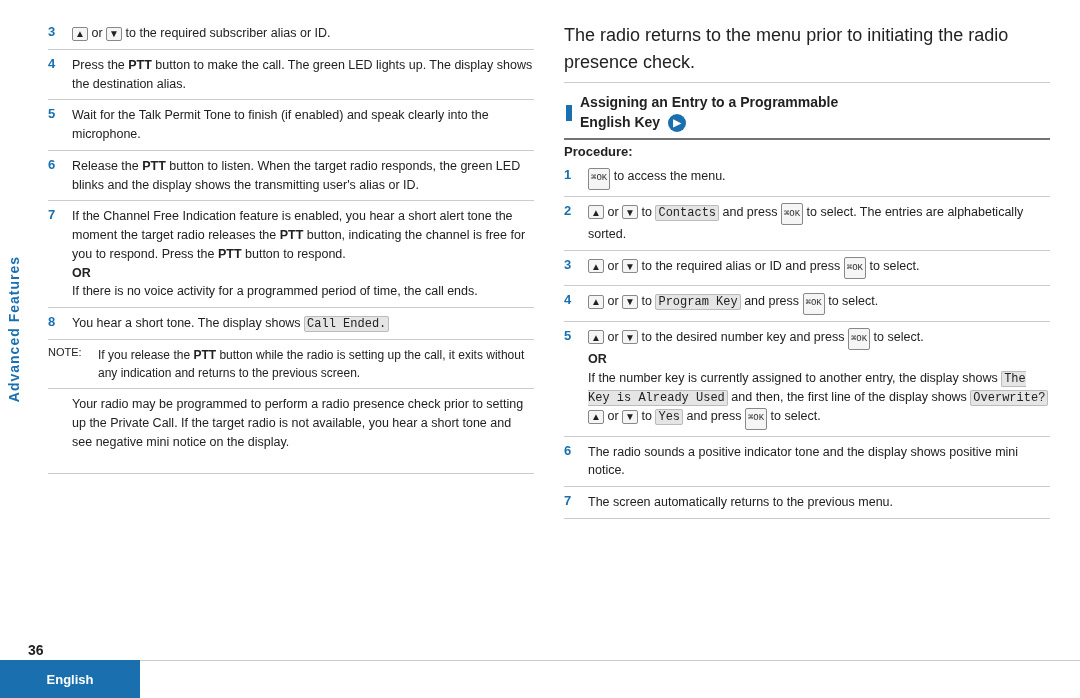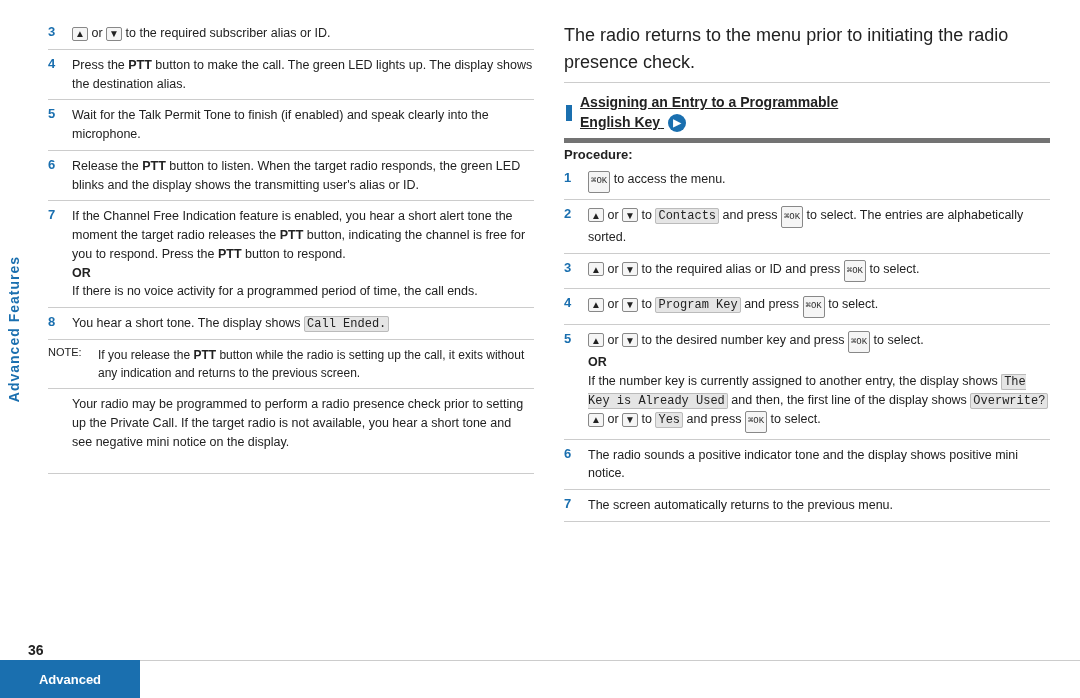--- a/index.html
+++ b/index.html
@@ -292,21 +292,21 @@
     </div>
 
     <div class="para-block">Your radio may be programmed to perform a radio presence check prior to setting up the Private Call. If the target radio is not available, you hear a short tone and see negative mini notice on the display.</div>
 
   </div>
 
   <div class="right-column">
 
     <div class="right-intro">The radio returns to the menu prior to initiating the radio presence check.</div>
 
-    <div style="padding: 8px 0 2px 0; border-bottom: 5px solid #737373; text-decoration: underline;">
+    <div style="padding: 8px 0 2px 0; border-bottom: 2px solid #737373;">
       <div class="section-heading">
         <span class="section-heading-icon"></span>
         <span class="section-heading-text">
           <span>Assigning an Entry to a Programmable</span><br>
           <span>English Key</span>
           <span class="section-icon-circle" style="margin-left:4px; vertical-align:middle;">▶</span>
         </span>
       </div>
     </div>
 
@@ -380,15 +380,15 @@
       </span>
     </div>
 
   </div>
 
 </div>
 
 <div class="page-num">36</div>
 
 <div class="bottom-bar">
-  <div class="english-tab">Advanced</div>
+  <div class="english-tab">English</div>
   <div class="bottom-right"></div>
 </div>
 
 </body></html>

